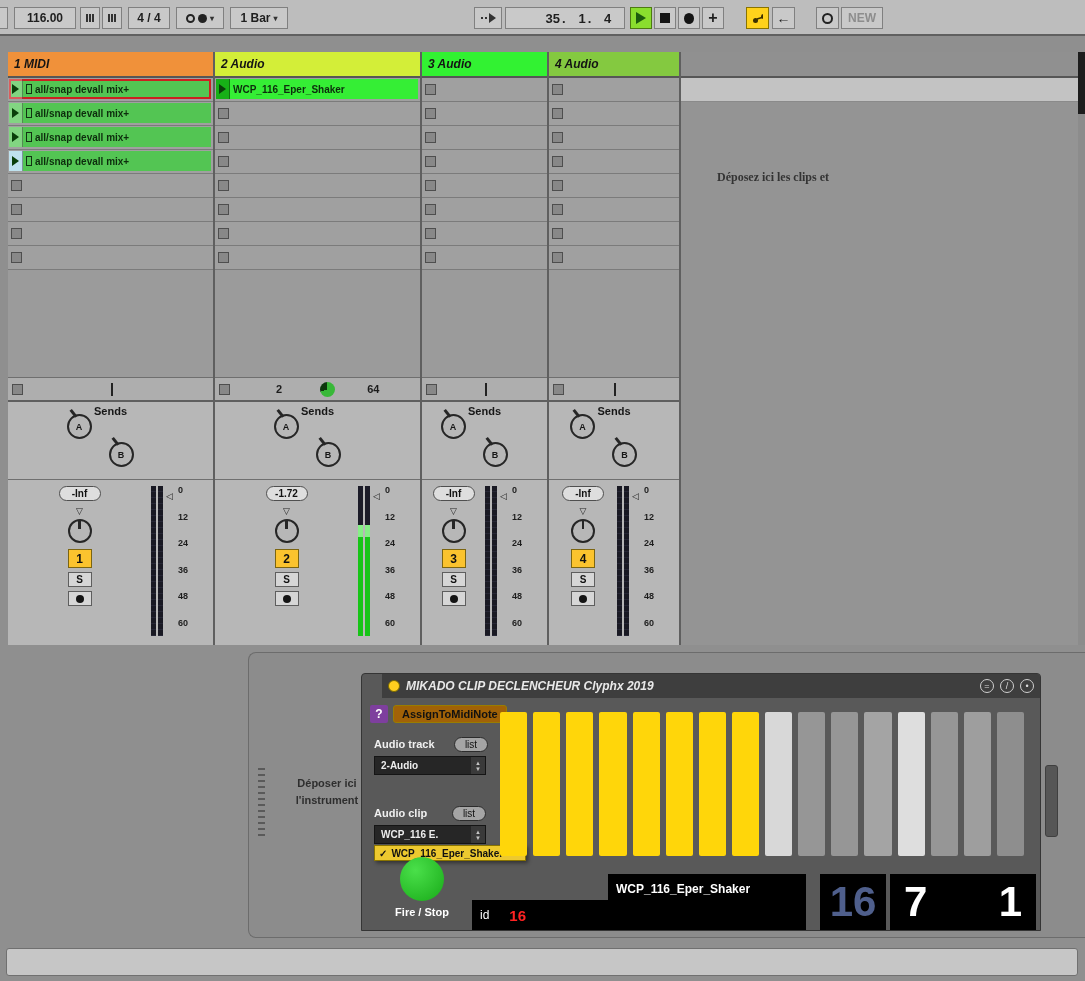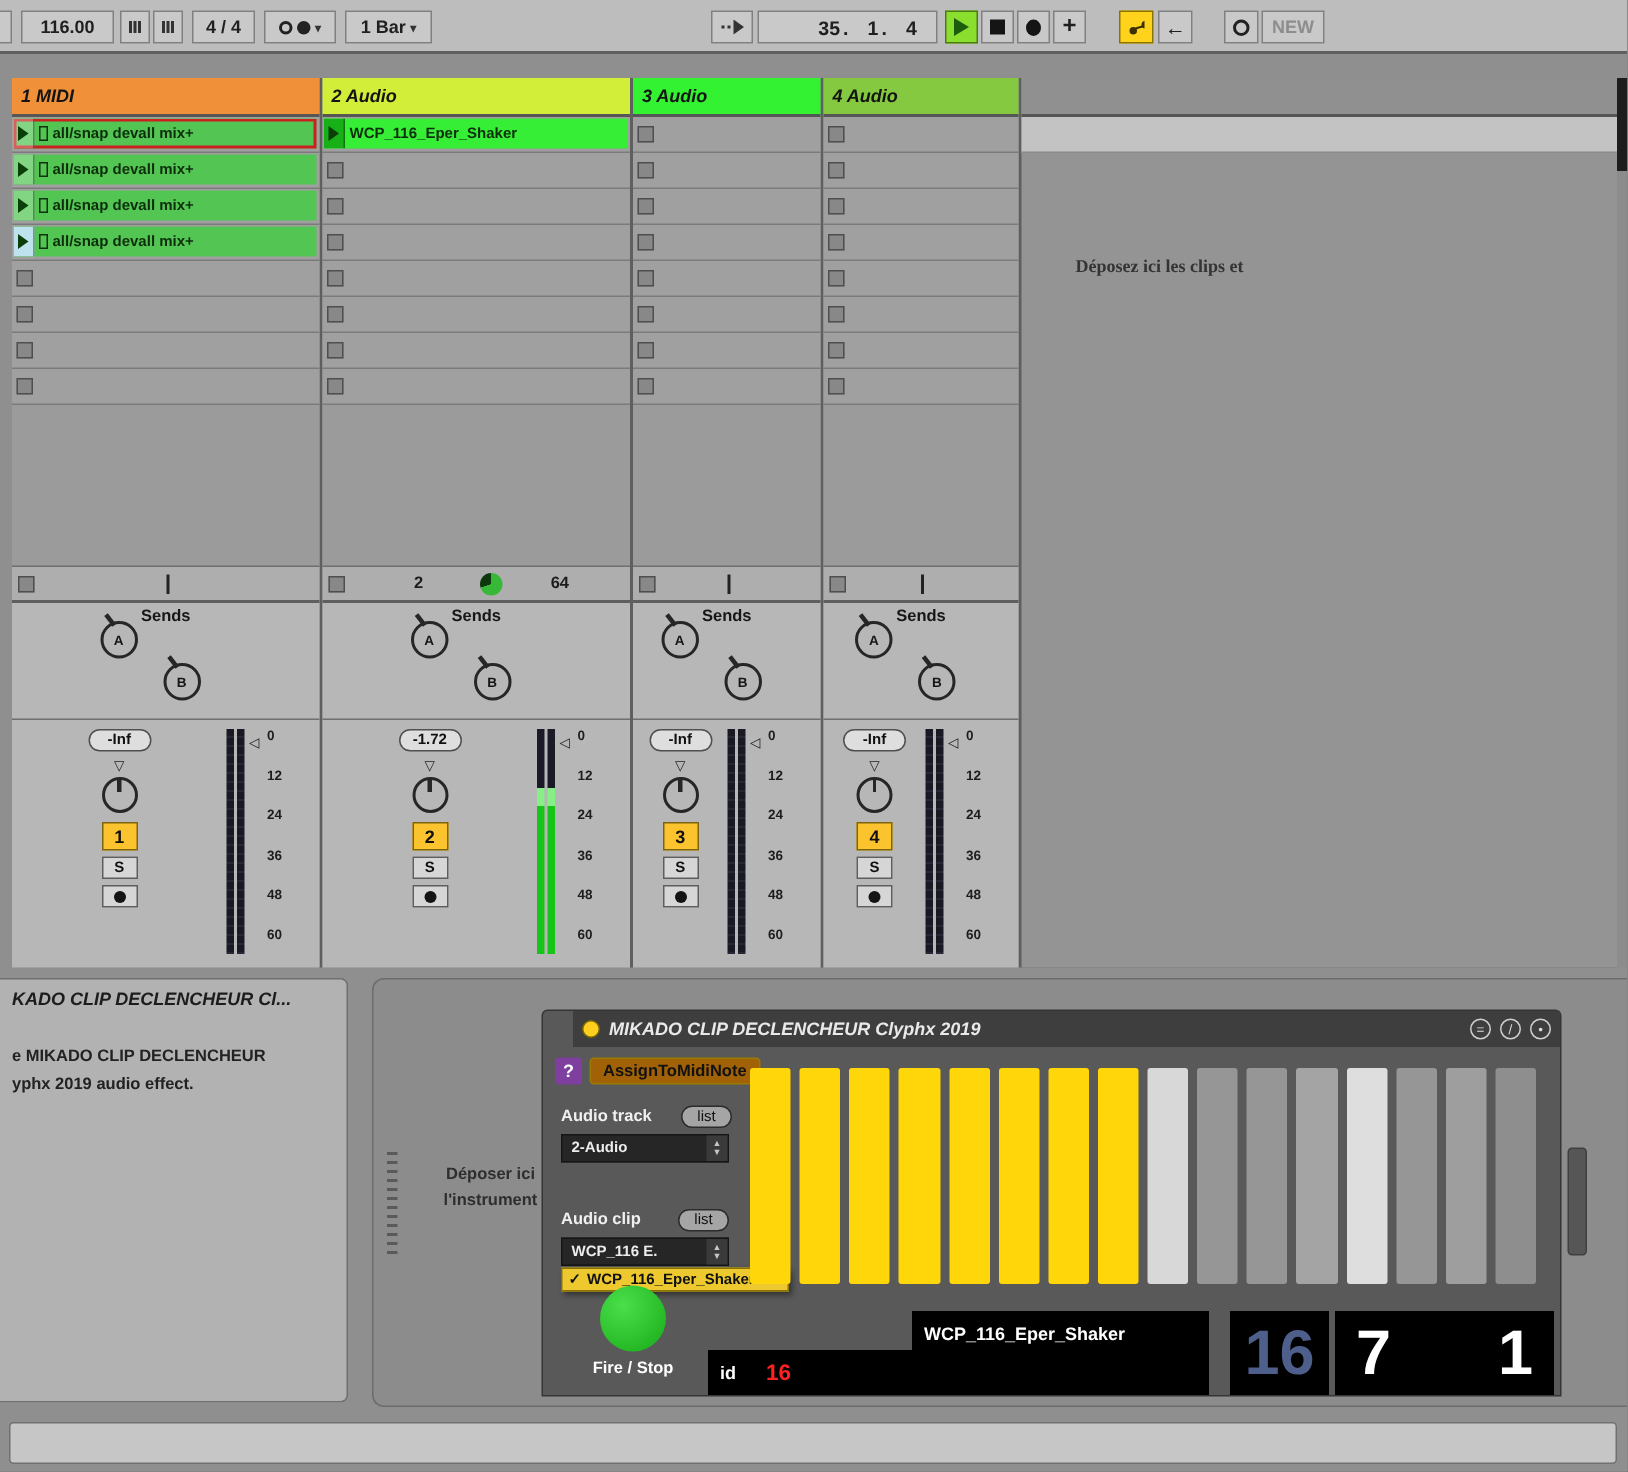--- a/index.html
+++ b/index.html
@@ -95,21 +95,21 @@
   .list-pill{position:absolute;width:34px;height:15px;border:1px solid #2c2c2c;border-radius:8px;background:#a5a5a5;color:#111;font-size:10px;display:flex;align-items:center;justify-content:center;}
   .m4l-select{position:absolute;width:112px;height:19px;background:#262626;color:#ececec;font-size:10px;font-weight:bold;display:flex;align-items:center;padding-left:6px;border:1px solid #151515;}
   .spin{margin-left:auto;width:14px;height:100%;background:#3a3a3a;display:flex;flex-direction:column;align-items:center;justify-content:center;color:#c5c5c5;font-size:6px;line-height:6px;}
   .spin::before{content:"▲";}
   .spin::after{content:"▼";}
   .menu-item{position:absolute;width:152px;height:16px;background:#edc92f;border:1px solid #8a7400;color:#111;font-size:10px;font-weight:bold;display:flex;align-items:center;gap:4px;padding:0 4px;box-shadow:2px 2px 4px rgba(0,0,0,.45);}
   .check::before{content:"✓";font-size:10px;}
   .fire-circle{position:absolute;left:38px;top:159px;width:44px;height:44px;border-radius:50%;background:radial-gradient(circle at 35% 30%,#4ae04a,#18aa18);}
   .fire-label{position:absolute;left:16px;top:208px;width:88px;text-align:center;color:#fff;font-weight:bold;font-size:11px;}
   .id-strip{position:absolute;left:110px;top:202px;width:136px;height:30px;background:#000;display:flex;align-items:center;padding:0 8px;gap:20px;}
-  .id-label{color:#fff;font-weight:bold;font-size:12px;}
+  .id-label{color:#fff;font-weight:normal;font-size:12px;}
   .id-value{color:#ff2222;font-weight:bold;font-size:15px;}
   .clip-display{position:absolute;left:246px;top:176px;width:198px;height:56px;background:#000;color:#fff;font-weight:bold;font-size:12px;padding:8px 8px;}
   .count-box{position:absolute;left:458px;top:176px;width:66px;height:56px;background:#000;color:#4f5f8c;font-weight:bold;font-size:42px;display:flex;align-items:center;justify-content:center;}
   .digits-box{position:absolute;left:528px;top:176px;width:146px;height:56px;background:#000;color:#fff;font-weight:bold;font-size:42px;display:flex;align-items:center;justify-content:space-between;padding:0 14px;}
   .mikado-bars{position:absolute;left:138px;top:14px;width:524px;height:144px;display:flex;gap:6px;}
   .mbar{flex:1;border-radius:2px;}
 
   .statusbar{position:absolute;left:6px;top:948px;width:1072px;height:28px;background:#c6c6c6;border:1px solid #707070;border-radius:3px;}
 </style>
 </head>
@@ -506,27 +506,20 @@
   <div class="track master" style="left:681px;width:397px;font-family:Liberation Serif, serif;">
     <div class="m-head"></div>
     <div class="m-row-hl"></div>
     <div class="drop-text">Déposez ici les clips et</div>
   </div>
 
   <div class="vscroll">
     <div class="vthumb"></div>
   </div>
 
-  <div class="info-panel">
-    <div class="info-title">KADO CLIP DECLENCHEUR Cl...</div>
-    <div class="info-body">
-      <div>e MIKADO CLIP DECLENCHEUR</div>
-      <div>yphx 2019 audio effect.</div>
-    </div>
-  </div>
 
   <div class="devchain">
     <div class="grip"></div>
     <div class="inst-drop">
       <div>Déposer ici</div>
       <div>l'instrument</div>
     </div>
 
     <div class="device">
       <div class="dev-titlebar">

